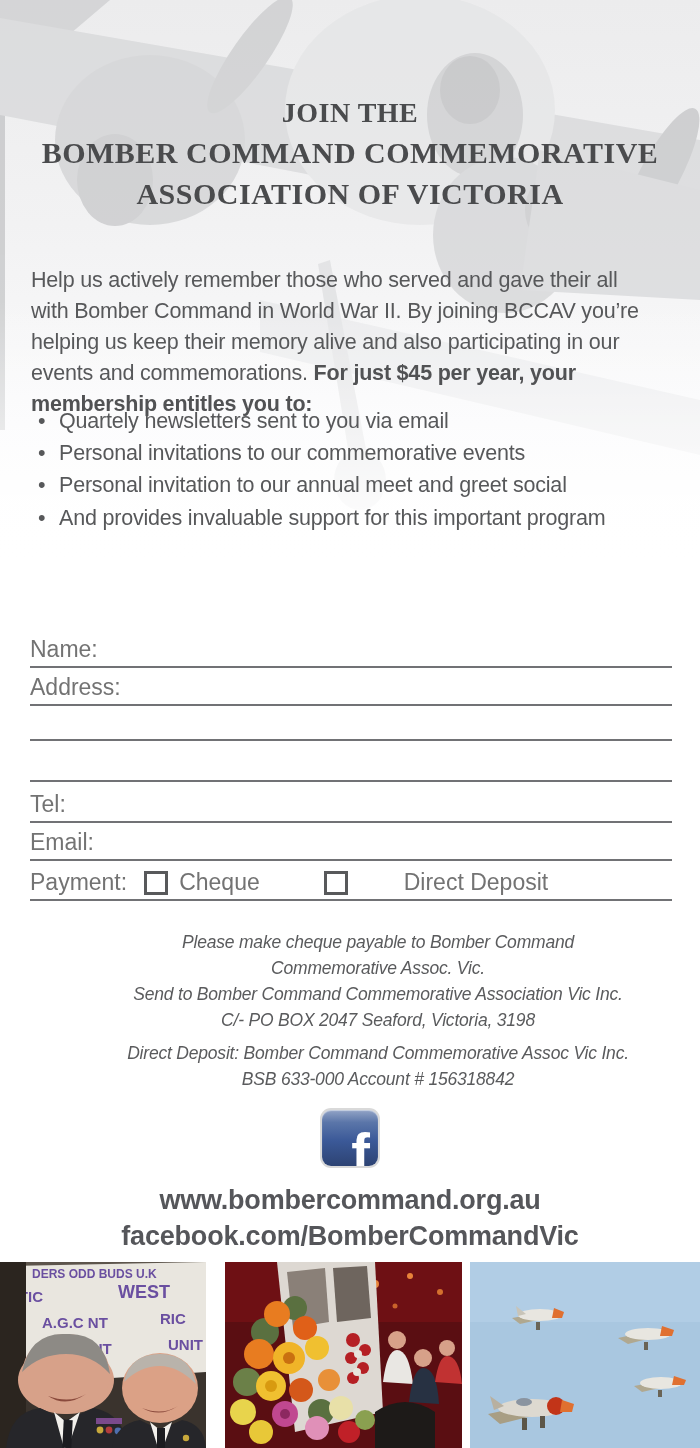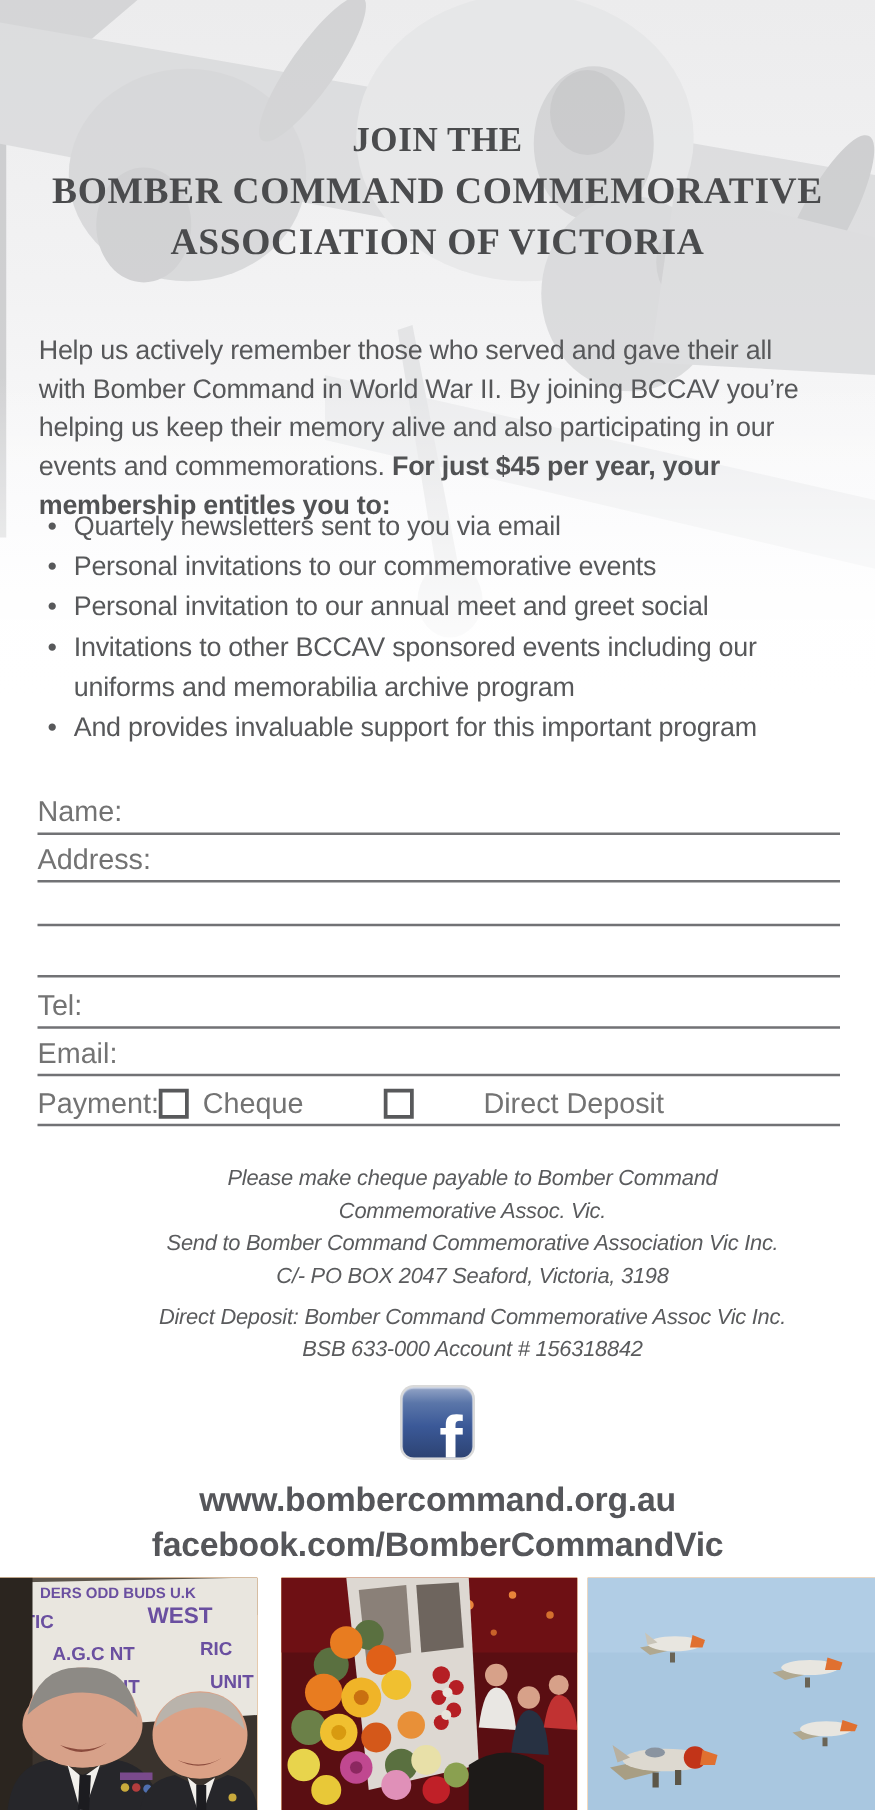--- a/index.html
+++ b/index.html
@@ -52,21 +52,21 @@
   .row-address { height:38px; }
   .row-blank1  { height:35px; }
   .row-blank2  { height:41px; }
   .row-tel     { height:41px; }
   .row-email   { height:38px; }
   .row-payment { height:40px; }
   .checkbox {
     width:18px; height:18px; border:3px solid #58595b; box-sizing:content-box;
     margin:0 11px 1px 0; background:transparent;
   }
-  .opt1 { } .opt2 { margin-left:64px;gap:45px; }
+  .opt1 { margin-left:17px; } .opt2 { margin-left:64px;gap:45px; }
   .opt { display:flex; align-items:flex-end; }
 
   
   .instructions {
     position:absolute; top:929px; left:0; width:700px; text-align:center;
     font-style:italic; font-size:17.5px; line-height:26px; color:#5a5b5d;
     letter-spacing:-.2px;
     padding-left:28px;
   }
   .instr-group2 { margin-top:7px; }
@@ -138,21 +138,20 @@
     <div class="title-line2">BOMBER COMMAND COMMEMORATIVE</div>
     <div class="title-line3">ASSOCIATION OF VICTORIA</div>
   </div>
 
   <p class="intro"><span>Help us actively remember those who served and gave their all with Bomber Command in World War II. By joining BCCAV you’re helping us keep their memory alive and also participating in our events and commemorations.</span> <b>For just $45 per year, your membership entitles you to:</b></p>
 
   <ul class="benefits">
     <li>Quartely newsletters sent to you via email</li>
     <li>Personal invitations to our commemorative events</li>
     <li>Personal invitation to our annual meet and greet social</li>
-    <li>Invitations to other BCCAV sponsored events including our uniforms and memorabilia archive program</li>
     <li>And provides invaluable support for this important program</li>
   </ul>
 
   <div class="form-area">
     <div class="form-row row-name">
       <span>Name:</span>
     </div>
     <div class="form-row row-address">
       <span>Address:</span>
     </div>

